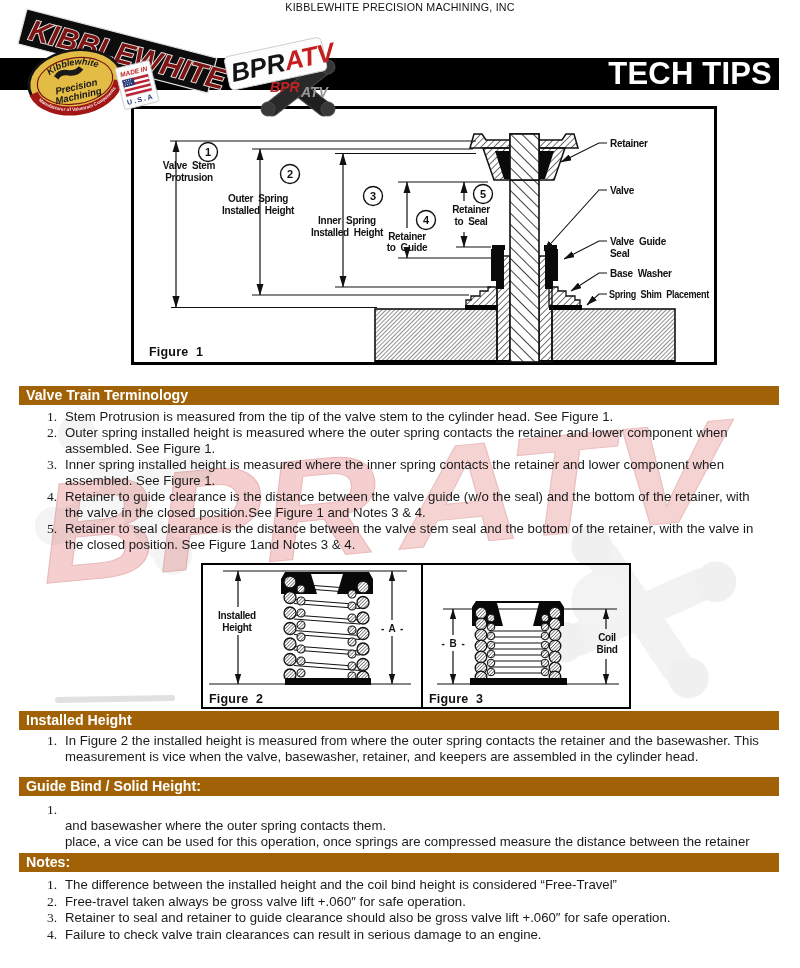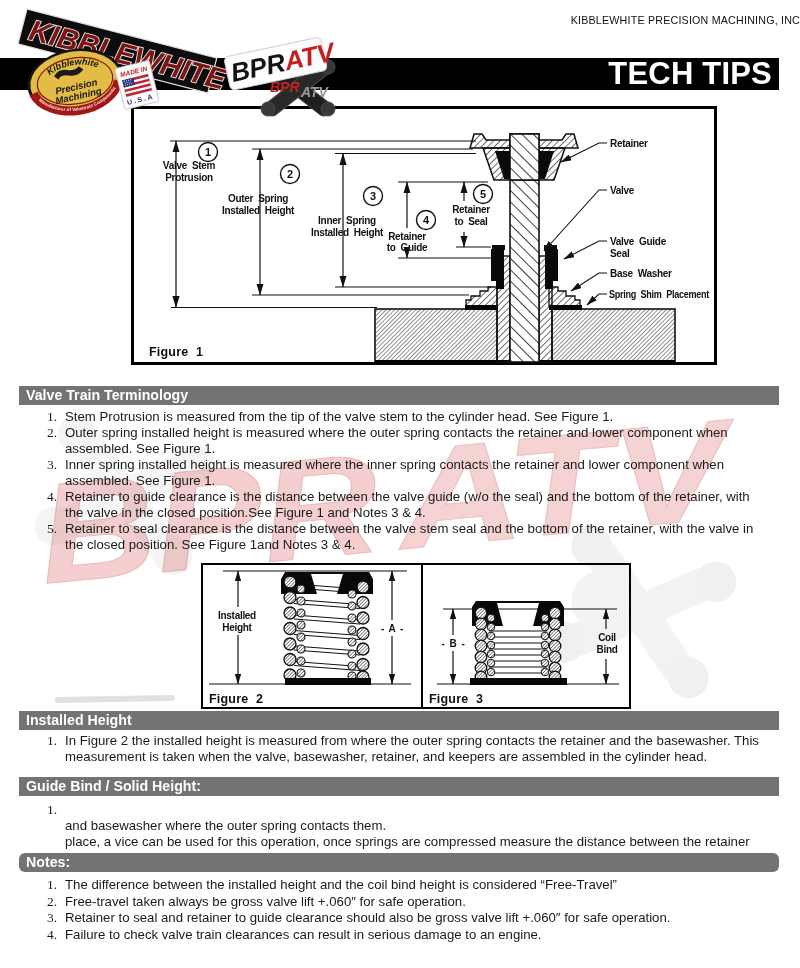--- a/index.html
+++ b/index.html
@@ -1,26 +1,26 @@
 <!DOCTYPE html>
 <html><head>
 <meta charset="utf-8">
 <style>
   html,body{margin:0;padding:0;}
   body{width:800px;height:968px;background:#ffffff;position:relative;overflow:hidden;
        font-family:"Liberation Sans",sans-serif;}
   .abs{position:absolute;}
   
-  #company-title{top:14px;left:0;width:800px;text-align:right;font-size:10.7px;
+  #company-title{top:1px;left:0;width:800px;text-align:center;font-size:10.7px;
        letter-spacing:0.2px;color:#111;}
   #header-bar{top:58px;left:0;width:779px;height:32px;background:#000;}
   #tech-tips{top:58px;left:0;width:772px;height:32px;line-height:32px;text-align:right;
        color:#fff;font-weight:bold;font-size:31px;letter-spacing:0.2px;}
   
-  .bar{left:19px;width:753px;height:19px;background:#737373;color:#fff;font-weight:bold;
+  .bar{left:19px;width:753px;height:19px;background:#a16207;color:#fff;font-weight:bold;
        font-size:14.2px;line-height:19px;padding-left:7px;}
   
   .list{left:0;width:800px;}
   .row{position:relative;height:16px;line-height:16px;padding-left:65px;font-size:13.2px;
        color:#1a1a1a;white-space:nowrap;}
   .num{position:absolute;left:38px;width:19px;text-align:right;
        font-family:"Liberation Serif",serif;font-size:13.5px;}
   
   svg text{font-family:"Liberation Sans",sans-serif;}
   .tl{font-weight:bold;font-size:10px;letter-spacing:-0.3px;word-spacing:2.5px;fill:#111;}
@@ -421,29 +421,29 @@
     <line x1="405" y1="96" x2="405" y2="121" stroke="#111" stroke-width="1.2" marker-end="url(#ar2)"></line>
     <text class="tl" x="406" y="78" text-anchor="middle">Coil</text>
     <text class="tl" x="406" y="90" text-anchor="middle">Bind</text>
     <text class="cap" x="228" y="140">Figure 3</text>
   </g>
 </svg>
 
 <div class="abs bar" style="top:711px;z-index:2;">Installed Height</div>
 <div class="abs list" style="top:733px;z-index:2;">
   <div class="row"><span class="num">1.</span><span>In Figure 2 the installed height is measured from where the outer spring contacts the retainer and the basewasher. This</span></div>
-  <div class="row"><span>measurement is taken when the valve, basewasher, retainer, and keepers are assembled in the cylinder head.</span></div>
+  <div class="row"><span>measurement is vice when the valve, basewasher, retainer, and keepers are assembled in the cylinder head.</span></div>
 </div>
 
 <div class="abs bar" style="top:777px;z-index:2;">Guide Bind / Solid Height:</div>
 <div class="abs list" style="top:802px;z-index:2;">
   <div class="row"><span class="num">1.</span></div>
   <div class="row"><span>and basewasher where the outer spring contacts them.</span></div>
   <div class="row"><span>place, a vice can be used for this operation, once springs are compressed measure the distance between the retainer</span></div>
 </div>
 
-<div class="abs bar" style="top:853px;z-index:2;border-radius:6px;">Notes:</div>
+<div class="abs bar" style="top:853px;z-index:2;">Notes:</div>
 <div class="abs list" style="top:877px;z-index:2;">
   <div class="row" style="height:16.5px;"><span class="num">1.</span><span>The difference between the installed height and the coil bind height is considered “Free-Travel”</span></div>
   <div class="row" style="height:16.5px;"><span class="num">2.</span><span>Free-travel taken always be gross valve lift +.060″ for safe operation.</span></div>
   <div class="row" style="height:16.5px;"><span class="num">3.</span><span>Retainer to seal and retainer to guide clearance should also be gross valve lift +.060″ for safe operation.</span></div>
   <div class="row" style="height:16.5px;"><span class="num">4.</span><span>Failure to check valve train clearances can result in serious damage to an engine.</span></div>
 </div>
 
 </body></html>

